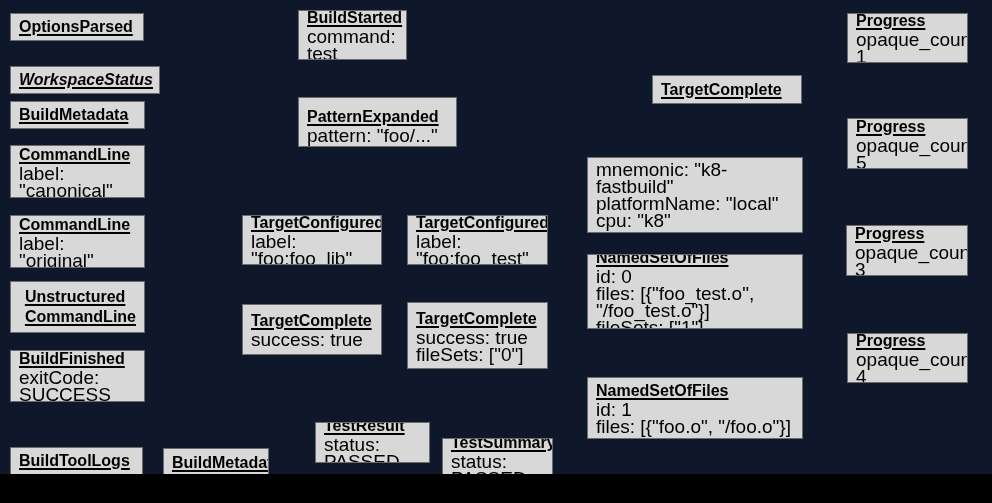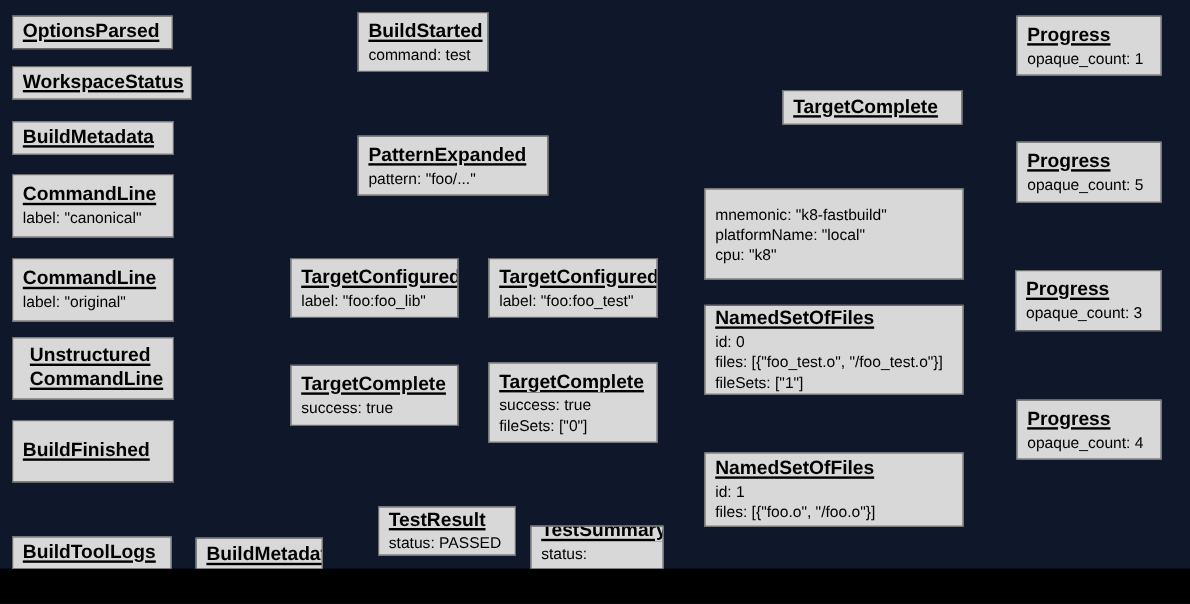--- a/index.html
+++ b/index.html
@@ -30,35 +30,35 @@
   .node-title {
     font-size: 16px;
     line-height: 20px;
     font-weight: bold;
     text-decoration: underline;
     text-decoration-thickness: 2px;
     text-underline-offset: 2px;
     white-space: pre-line;
   }
   .node-lines {
-    font-size: 13px;
+    font-size: 19px;
     line-height: 17px;
     white-space: pre-line;
   }
 </style>
 </head>
 <body>
 
 <div id="canvas">
 
   <div class="node" style="left:10px; top:13px; width:134px; height:28px;">
     <div class="node-title">OptionsParsed</div>
   </div>
 
-  <div class="node" style="left:10px; top:55px; width:150px; height:28px;">
+  <div class="node" style="left:10px; top:66px; width:150px; height:28px;font-style:italic;">
     <div class="node-title">WorkspaceStatus</div>
   </div>
 
   <div class="node" style="left:10px; top:101px; width:135px; height:28px;">
     <div class="node-title">BuildMetadata</div>
   </div>
 
   <div class="node" style="left:10px; top:145px; width:135px; height:53px;">
     <div class="node-title">CommandLine</div>
     <div class="node-lines">label: "canonical"</div>
@@ -69,32 +69,33 @@
     <div class="node-lines">label: "original"</div>
   </div>
 
   <div class="node" style="left:10px; top:281px; width:135px; height:52px;align-items:flex-end;">
     <div class="node-title">Unstructured
 CommandLine</div>
   </div>
 
   <div class="node" style="left:10px; top:350px; width:135px; height:52px;">
     <div class="node-title">BuildFinished</div>
+    <div class="node-lines">exitCode: SUCCESS</div>
   </div>
 
   <div class="node" style="left:10px; top:447px; width:133px; height:28px;">
     <div class="node-title">BuildToolLogs</div>
   </div>
 
   <div class="node" style="left:298px; top:10px; width:109px; height:50px;">
     <div class="node-title">BuildStarted</div>
     <div class="node-lines">command: test</div>
   </div>
 
-  <div class="node" style="left:298px; top:113px; width:159px; height:50px;">
+  <div class="node" style="left:298px; top:97px; width:159px; height:50px;justify-content:flex-end;">
     <div class="node-title">PatternExpanded</div>
     <div class="node-lines">pattern: "foo/..."</div>
   </div>
 
   <div class="node" style="left:242px; top:215px; width:140px; height:50px;">
     <div class="node-title">TargetConfigured</div>
     <div class="node-lines">label: "foo:foo_lib"</div>
   </div>
 
   <div class="node" style="left:242px; top:304px; width:140px; height:51px;">

